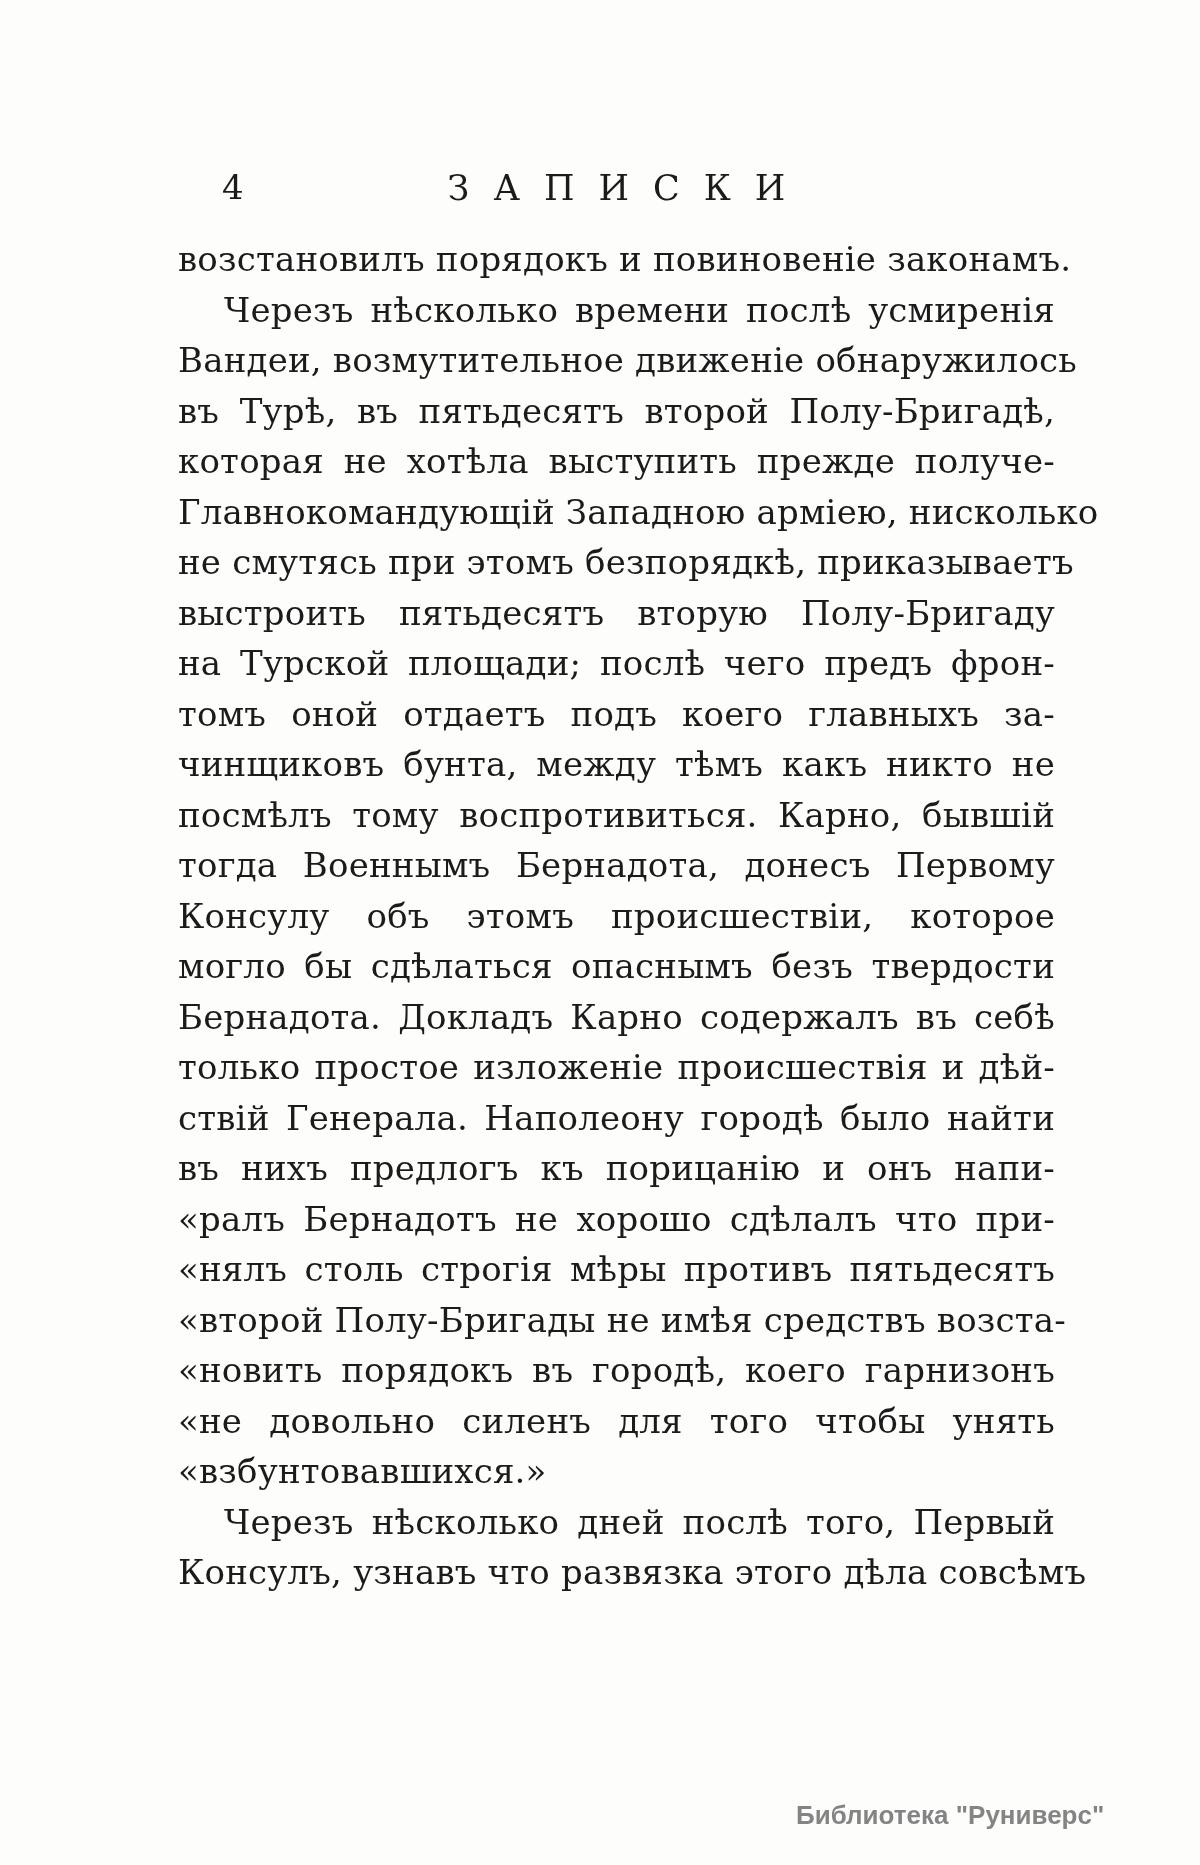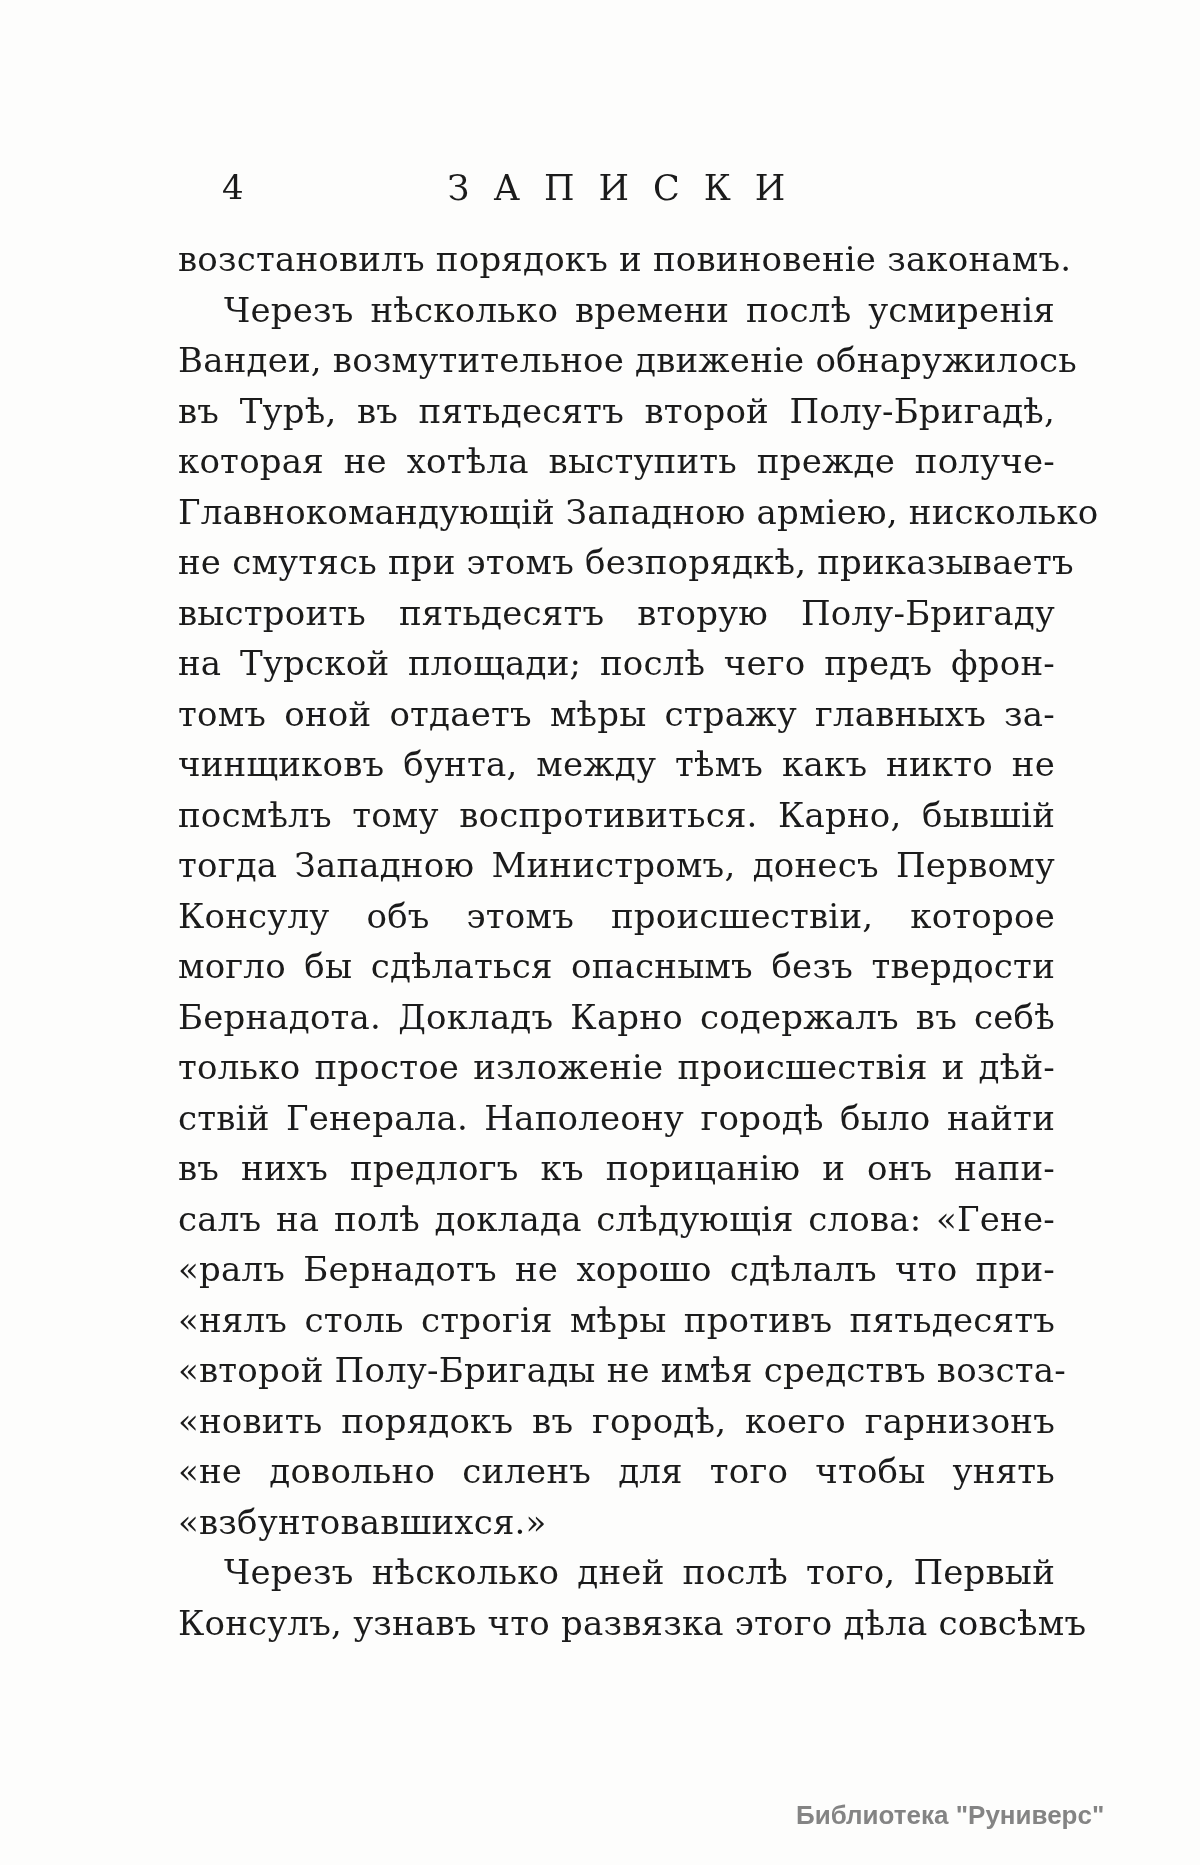--- a/index.html
+++ b/index.html
@@ -94,31 +94,30 @@
   <div class="body-block">
     <div class="line">возстановилъ порядокъ и повиновеніе законамъ.</div>
     <div class="line indent">Черезъ нѣсколько времени послѣ усмиренія</div>
     <div class="line">Вандеи, возмутительное движеніе обнаружилось</div>
     <div class="line">въ Турѣ, въ пятьдесятъ второй Полу-Бригадѣ,</div>
     <div class="line">которая не хотѣла выступить прежде получе-</div>
     <div class="line">Главнокомандующій Западною арміею, нисколько</div>
     <div class="line">не смутясь при этомъ безпорядкѣ, приказываетъ</div>
     <div class="line">выстроить пятьдесятъ вторую Полу-Бригаду</div>
     <div class="line">на Турской площади; послѣ чего предъ фрон-</div>
-    <div class="line">томъ оной отдаетъ мѣры стражу главныхъ за-</div>
+    <div class="line">томъ оной отдаетъ подъ коего главныхъ за-</div>
     <div class="line">чинщиковъ бунта, между тѣмъ какъ никто не</div>
     <div class="line">посмѣлъ тому воспротивиться. Карно, бывшій</div>
-    <div class="line">тогда Западною Министромъ, донесъ Первому</div>
+    <div class="line">тогда Военнымъ Бернадота, донесъ Первому</div>
     <div class="line">Консулу объ этомъ происшествіи, которое</div>
     <div class="line">могло бы сдѣлаться опаснымъ безъ твердости</div>
     <div class="line">Бернадота. Докладъ Карно содержалъ въ себѣ</div>
     <div class="line">только простое изложеніе происшествія и дѣй-</div>
     <div class="line">ствій Генерала. Наполеону городѣ было найти</div>
     <div class="line">въ нихъ предлогъ къ порицанію и онъ напи-</div>
-    <div class="line">салъ на полѣ доклада слѣдующія слова: «Гене-</div>
     <div class="line">«ралъ Бернадотъ не хорошо сдѣлалъ что при-</div>
     <div class="line">«нялъ столь строгія мѣры противъ пятьдесятъ</div>
     <div class="line">«второй Полу-Бригады не имѣя средствъ возста-</div>
     <div class="line">«новить порядокъ въ городѣ, коего гарнизонъ</div>
     <div class="line">«не довольно силенъ для того чтобы унять</div>
     <div class="line para-end">«взбунтовавшихся.»</div>
     <div class="line indent">Черезъ нѣсколько дней послѣ того, Первый</div>
     <div class="line">Консулъ, узнавъ что развязка этого дѣла совсѣмъ</div>
   </div>
 

